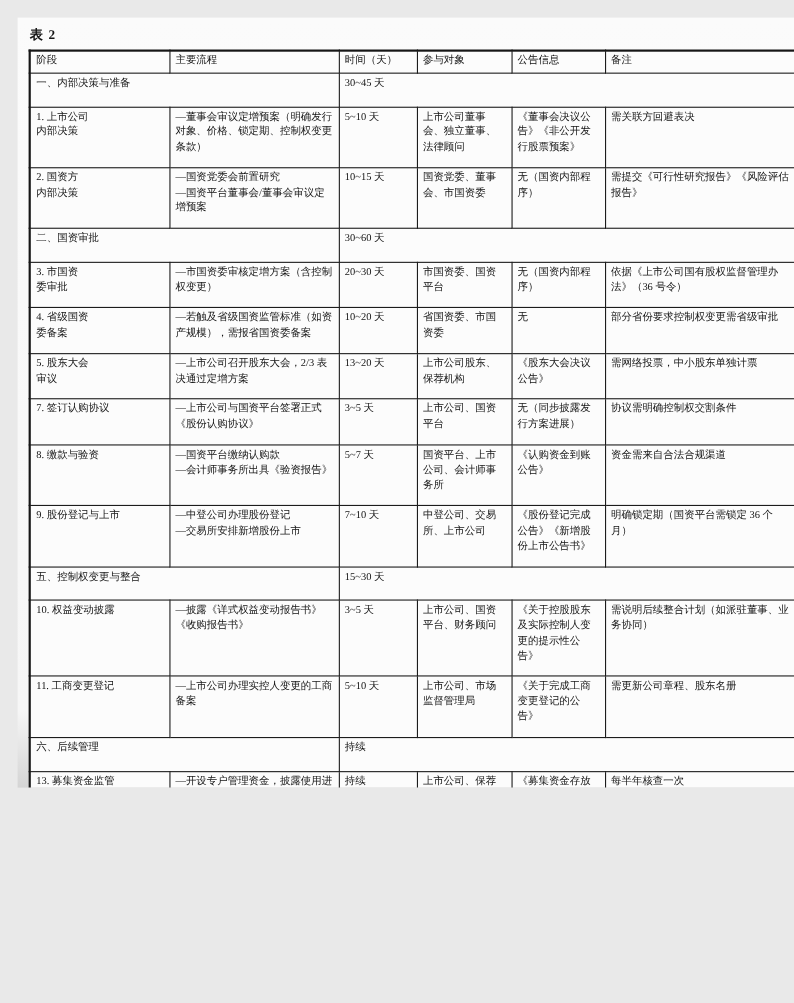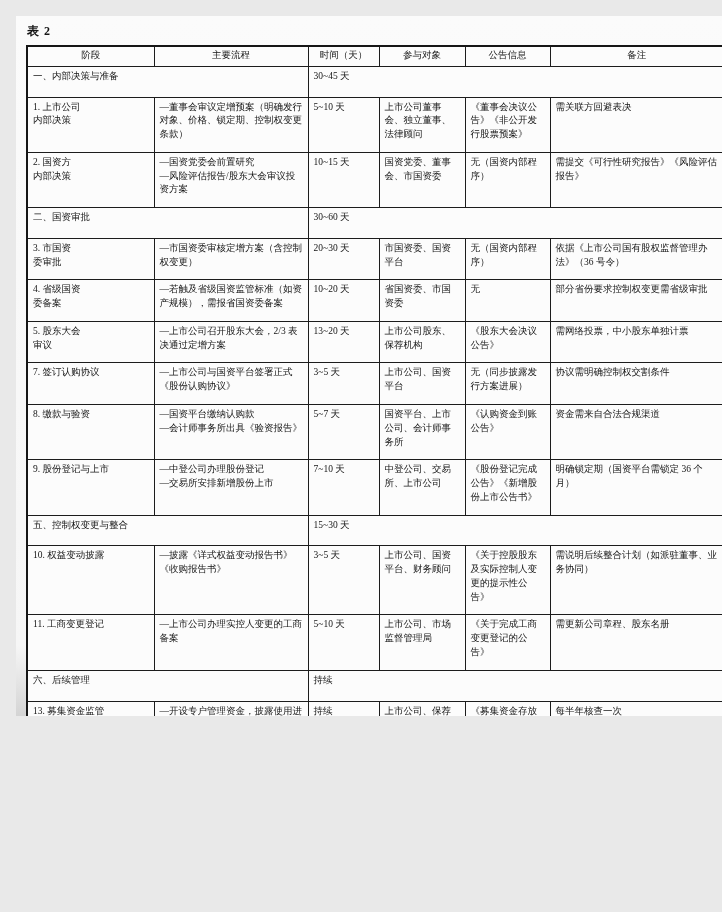--- a/index.html
+++ b/index.html
@@ -35,21 +35,20 @@
     line-height:1.45;
     padding:3px 5px 10px 5px;
     white-space:pre-line;
     word-break:break-all;
     overflow:hidden;
   }
   table.flow th {
     font-weight:normal;
     padding:2px 5px 3px 5px;
     height:13px;
-    text-align:center;
   }
   td.c4, th.c4 { border-left:3px solid #111; }
   tr.section-row td {
     padding:3px 5px 13px 5px;
   }
 </style>
 </head>
 <body>
 
 <div class="page">
@@ -84,21 +83,21 @@
           <td>—董事会审议定增预案（明确发行对象、价格、锁定期、控制权变更条款）</td>
           <td>5~10 天</td>
           <td class="c4">上市公司董事会、独立董事、法律顾问</td>
           <td>《董事会决议公告》《非公开发行股票预案》</td>
           <td>需关联方回避表决</td>
         </tr>
         <tr>
           <td>2. 国资方
 内部决策</td>
           <td>—国资党委会前置研究
-—风险评估报告/股东大会审议投资方案</td>
+—国资平台董事会/董事会审议定增预案</td>
           <td>10~15 天</td>
           <td class="c4">国资党委、董事会、市国资委</td>
           <td>无（国资内部程序）</td>
           <td>需提交《可行性研究报告》《风险评估报告》</td>
         </tr>
         <tr class="section-row">
           <td colspan="2">二、国资审批</td>
           <td colspan="4">30~60 天</td>
         </tr>
         <tr>

